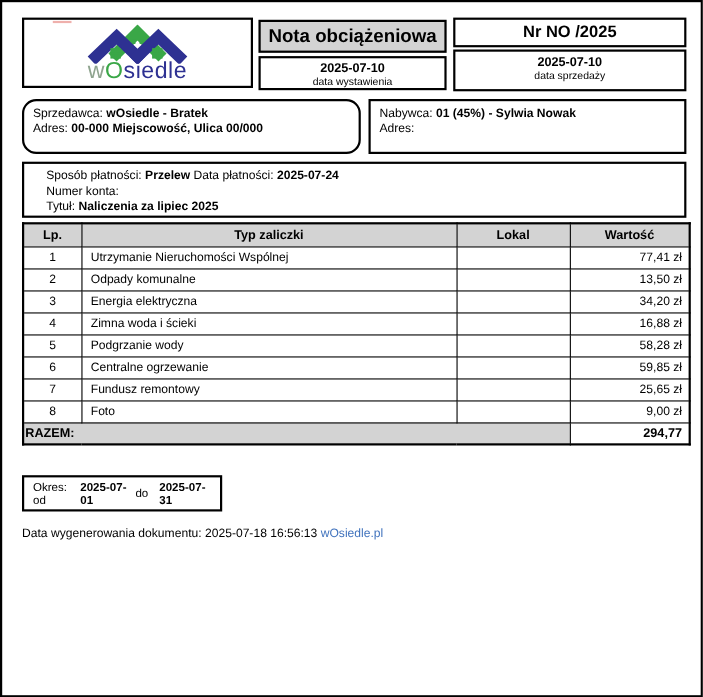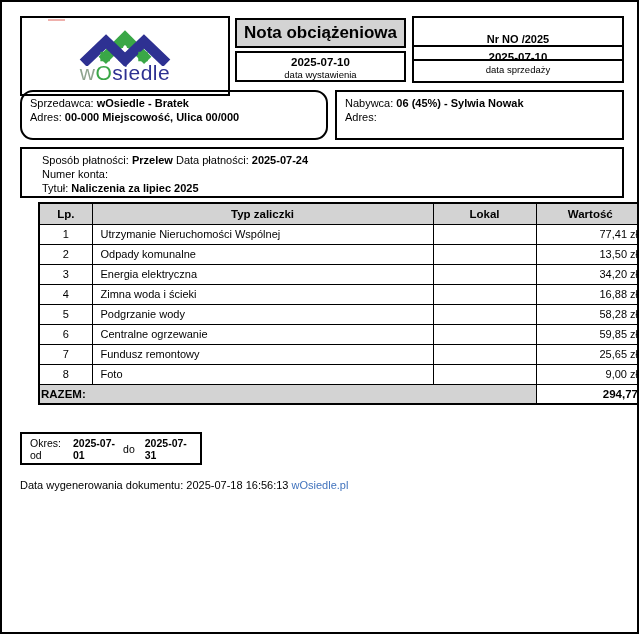--- a/index.html
+++ b/index.html
@@ -18,42 +18,42 @@
     border:2px solid #000;
     font-family:"Liberation Sans", sans-serif;
     color:#000;
     font-size:11px;
     overflow:hidden;
   }
   .abs{position:absolute;box-sizing:border-box;}
   .bordered{border:2px solid #000;}
 
   
-  .logo-box{left:18px;top:14px;width:210px;height:80px;display:flex;flex-direction:column;align-items:center;justify-content:center;}
+  .logo-box{left:18px;top:14px;width:210px;height:64px;display:flex;flex-direction:column;align-items:center;justify-content:center;}
   .red-mark{left:46px;top:17px;width:17px;height:2px;background:#efb0ac;}
   .brand-text{font-size:21px;line-height:20px;letter-spacing:.5px;margin-top:-3px;}
   .brand-w{color:var(--logo-sage,#8fa48f);}
   .brand-o{color:var(--logo-green,#3aa747);}
   .brand-rest{color:var(--logo-navy,#2e3192);}
 
   .title-box{left:233px;top:16px;width:171px;height:30px;background:var(--header-gray,#d3d3d3);display:flex;align-items:center;justify-content:center;font-weight:bold;font-size:17px;}
   .issue-box{left:233px;top:49px;width:171px;height:31px;text-align:center;padding-top:3px;}
-  .nr-box{left:410px;top:14px;width:212px;height:45px;display:flex;align-items:center;justify-content:center;font-weight:bold;font-size:11px;}
+  .nr-box{left:410px;top:14px;width:212px;height:27px;display:flex;align-items:center;justify-content:center;font-weight:bold;font-size:15px;}
   .sale-box{left:410px;top:43px;width:212px;height:38px;text-align:center;padding-top:4px;}
   .date-value{font-weight:bold;font-size:11.5px;line-height:13px;}
   .date-label{font-size:9.5px;line-height:12px;}
 
   
   .seller-box{left:18px;top:88px;width:308px;height:50px;padding:4px 8px;line-height:14px;border-radius:13px;}
   .buyer-box{left:333px;top:88px;width:289px;height:50px;padding:4px 8px;line-height:14px;}
   .payment-box{left:18px;top:145px;width:604px;height:51px;padding:4px 20px;line-height:14px;}
   b{font-weight:bold;}
 
   
-  .table-wrap{left:36px;top:200px;width:486px;}
+  .table-wrap{left:18px;top:200px;width:486px;}
   table{width:606px;border-collapse:collapse;border:2px solid #000;table-layout:fixed;}
   th,td{border:1px solid #000;box-sizing:border-box;}
   th{background:var(--header-gray,#d3d3d3);height:21px;font-size:11.5px;font-weight:bold;text-align:center;}
   td{height:20px;font-size:11px;}
   td.lp{text-align:center;}
   td.type{padding-left:8px;text-align:left;}
   td.val{text-align:right;padding-right:6px;}
   tr.total-row td.total-lbl{background:var(--header-gray,#d3d3d3);font-weight:bold;text-align:left;padding-right:0;font-size:11.5px;}
   tr.total-row td.total-val{font-weight:bold;text-align:right;padding-right:6px;font-size:11.5px;}
 
@@ -102,21 +102,21 @@
     <div class="date-value">2025-07-10</div>
     <div class="date-label">data sprzedaży</div>
   </div>
 
   <div class="abs bordered seller-box">
     <div><span>Sprzedawca:</span> <b>wOsiedle - Bratek</b></div>
     <div><span>Adres:</span> <b>00-000 Miejscowość, Ulica 00/000</b></div>
   </div>
 
   <div class="abs bordered buyer-box">
-    <div><span>Nabywca:</span> <b>06 (45%) - Sylwia Nowak</b></div>
+    <div><span>Nabywca:</span> <b>01 (45%) - Sylwia Nowak</b></div>
     <div>Adres:</div>
   </div>
 
   <div class="abs bordered payment-box">
     <div><span>Sposób płatności:</span> <b>Przelew</b> <span>Data płatności:</span> <b>2025-07-24</b></div>
     <div>Numer konta:</div>
     <div><span>Tytuł:</span> <b>Naliczenia za lipiec 2025</b></div>
   </div>
 
   <div class="abs table-wrap">

